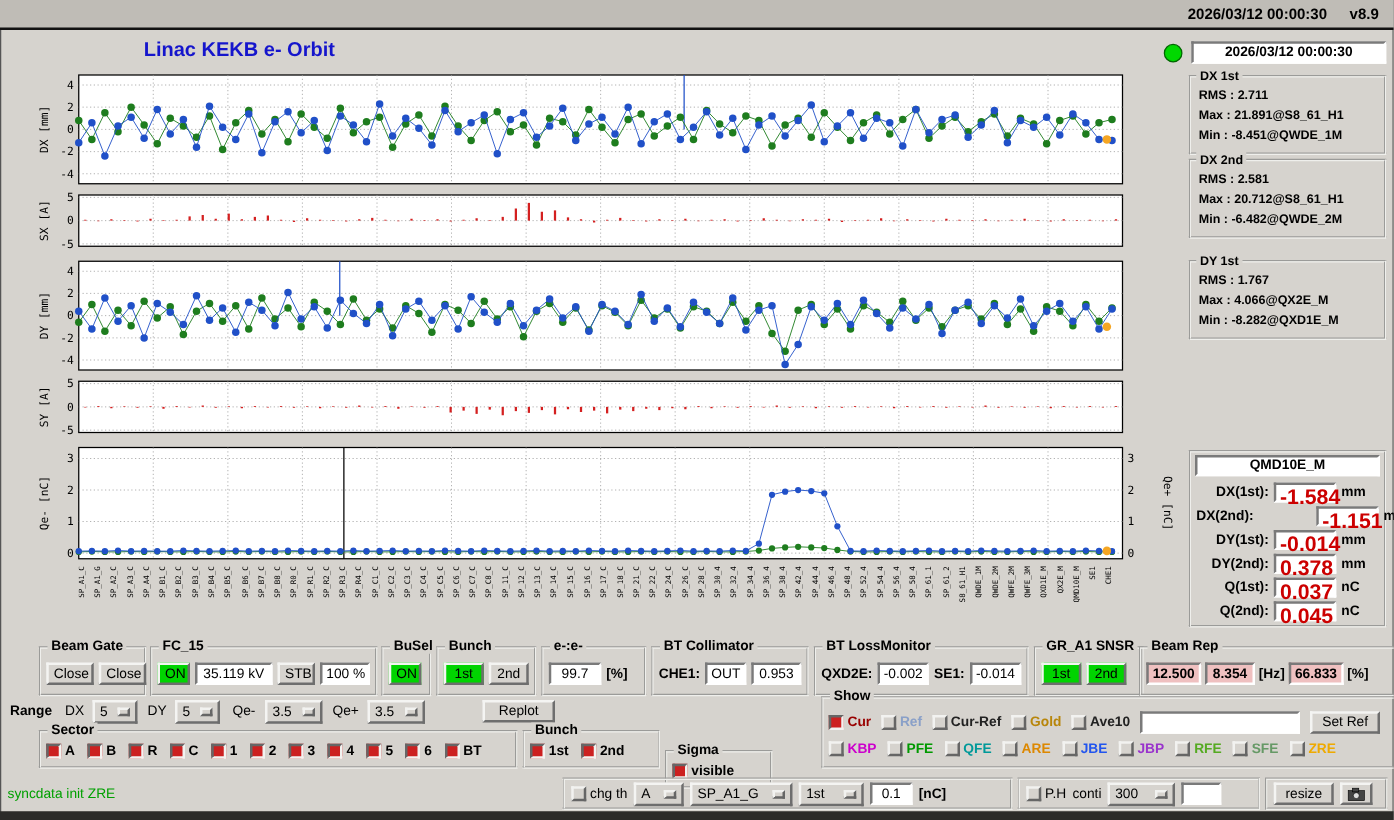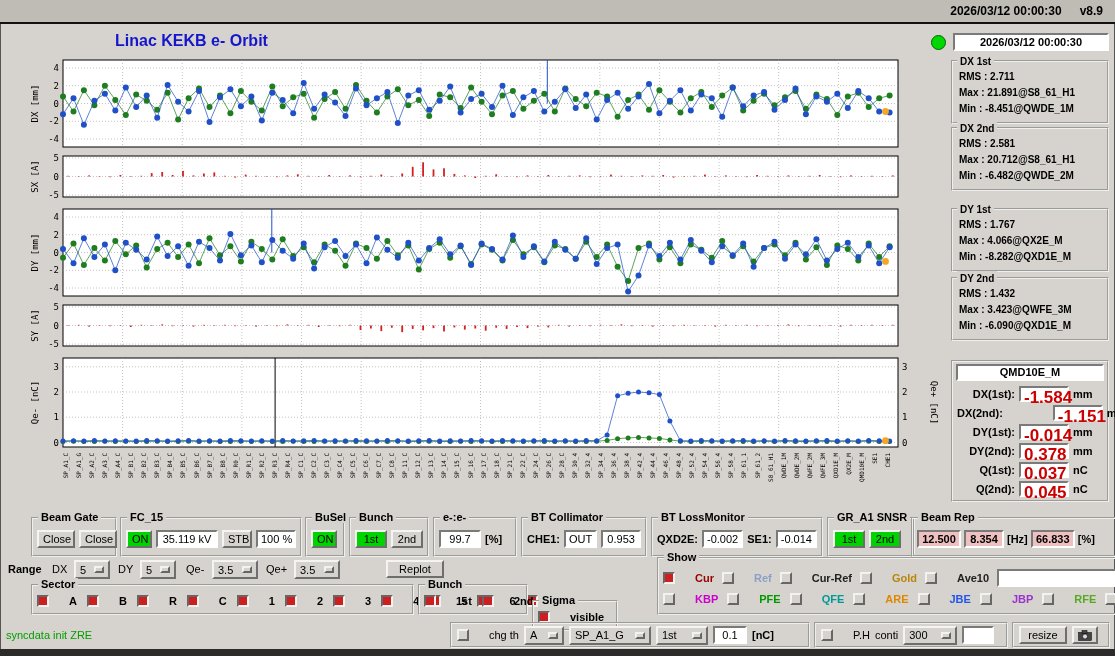--- a/index.html
+++ b/index.html
@@ -44,21 +44,21 @@
   .btn { display:inline-block; border:2px solid; border-color:#f4f4f2 #6e6e6e #6e6e6e #f4f4f2; background:#d6d3ce;
          font-size:11px; text-align:center; padding:1px 4px; height:18px; white-space:nowrap; }
   .inset { display:inline-block; background:#fff; border:2px solid; border-color:#7a7a7a #fff #fff #7a7a7a;
            font-size:11px; text-align:center; padding:1px 3px; height:18px; white-space:nowrap; }
   .lbl { font-size:11px; white-space:nowrap; }
   .b { font-weight:bold; }
 
   .cb { width:12px; height:12px; display:inline-block; flex:0 0 auto; border:2px solid;
         border-color:#f2f2f0 #666 #666 #f2f2f0; background:#d6d3ce; }
   .cb.on { border-color:#666 #f2f2f0 #f2f2f0 #666; background:#cc2020; }
-  .ck-item { display:inline-flex; align-items:center; gap:20px; }
+  .ck-item { display:inline-flex; align-items:center; gap:3px; }
 
   .opt { display:inline-flex; align-items:center; justify-content:space-between; gap:5px; border:2px solid;
          border-color:#f4f4f2 #6e6e6e #6e6e6e #f4f4f2; background:#d6d3ce; padding:1px 4px; font-size:11px; height:19px; }
   .opt-ind { width:10px; height:7px; flex:0 0 auto; border:2px solid; border-color:#f2f2f0 #666 #666 #f2f2f0; background:#d6d3ce; }
 
   .textinput { background:#fff; border:2px solid; border-color:#7a7a7a #fff #fff #7a7a7a; height:18px; font-size:11px; padding:0 3px; }
 
   .statusmsg { position:absolute; left:6px; top:629px; font-size:11px; font-weight:normal; }
   .sbgrp { position:absolute; top:622px; height:26px; border:2px groove #efefec; display:flex; align-items:center; gap:5px; padding:0 5px; }
   .bottombar { position:absolute; left:0; top:649px; width:1115px; height:7px; background:#2c2b29; }
@@ -948,26 +948,20 @@
     <div>RMS : 2.581</div>
     <div>Max : 20.712@S8_61_H1</div>
     <div>Min : -6.482@QWDE_2M</div>
   </div>
   <div class="stat-box" style="top:208px;">
     <span class="stat-title">DY 1st</span>
     <div>RMS : 1.767</div>
     <div>Max : 4.066@QX2E_M</div>
     <div>Min : -8.282@QXD1E_M</div>
   </div>
-  <div class="stat-box" style="top:277px;">
-    <span class="stat-title">DY 2nd</span>
-    <div>RMS : 1.432</div>
-    <div>Max : 3.423@QWFE_3M</div>
-    <div>Min : -6.090@QXD1E_M</div>
-  </div>
 
   <div class="qmd">
     <div class="qmd-title">QMD10E_M</div>
     <div class="qmd-row">
       <span class="qmd-label">DX(1st):</span>
       <span class="qmd-val" style="color: rgb(204, 0, 0);">-1.584</span>
       <span class="qmd-unit">mm</span>
     </div>
     <div class="qmd-row">
       <span class="qmd-label">DX(2nd):</span>

